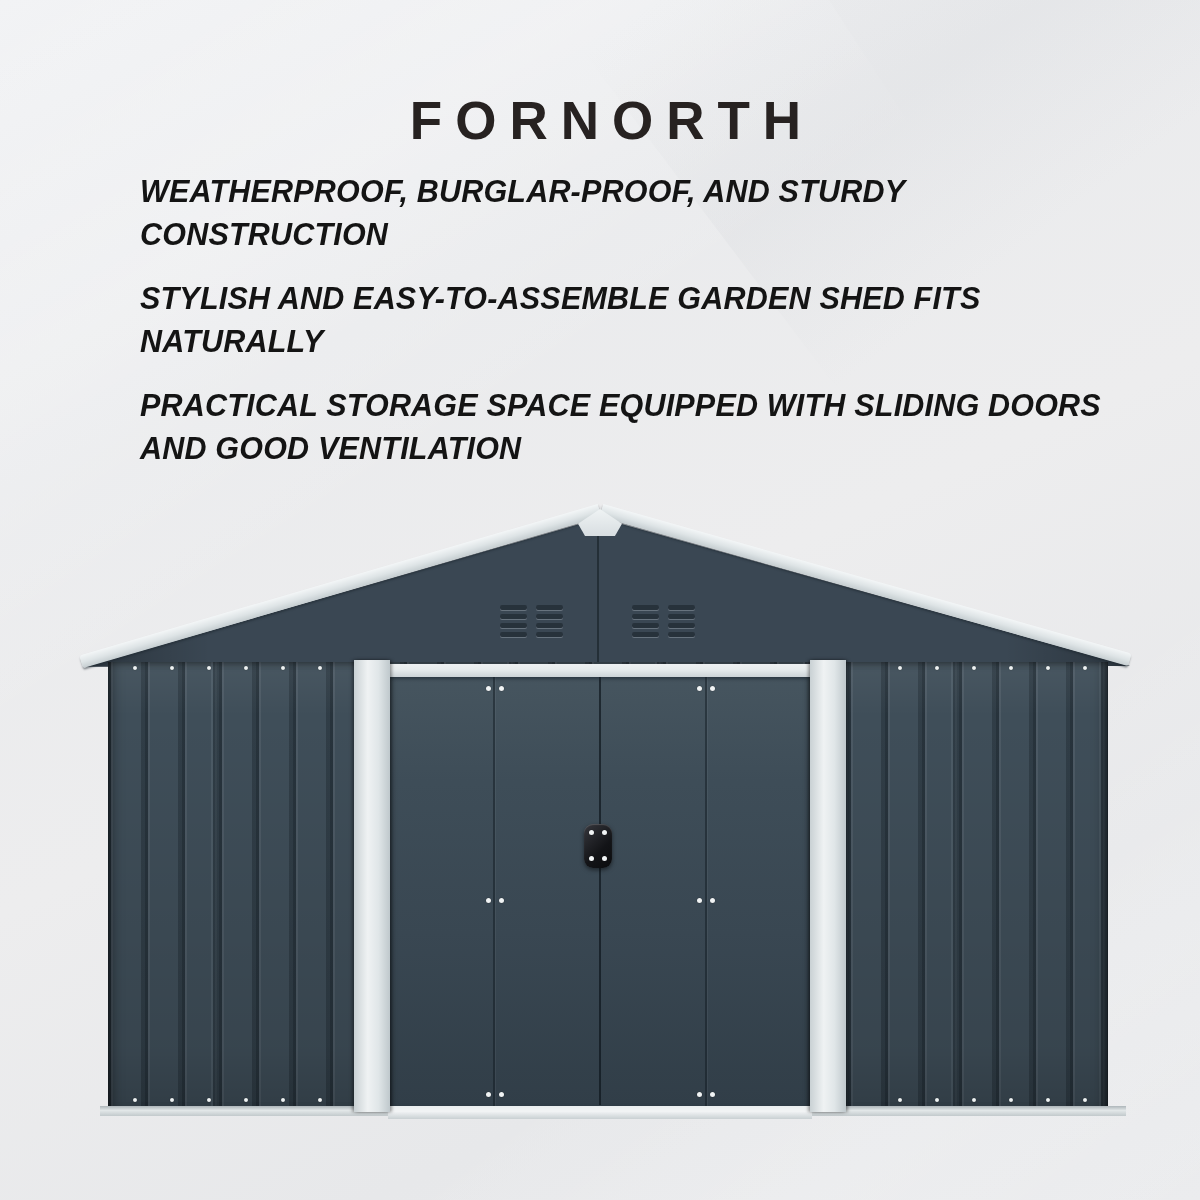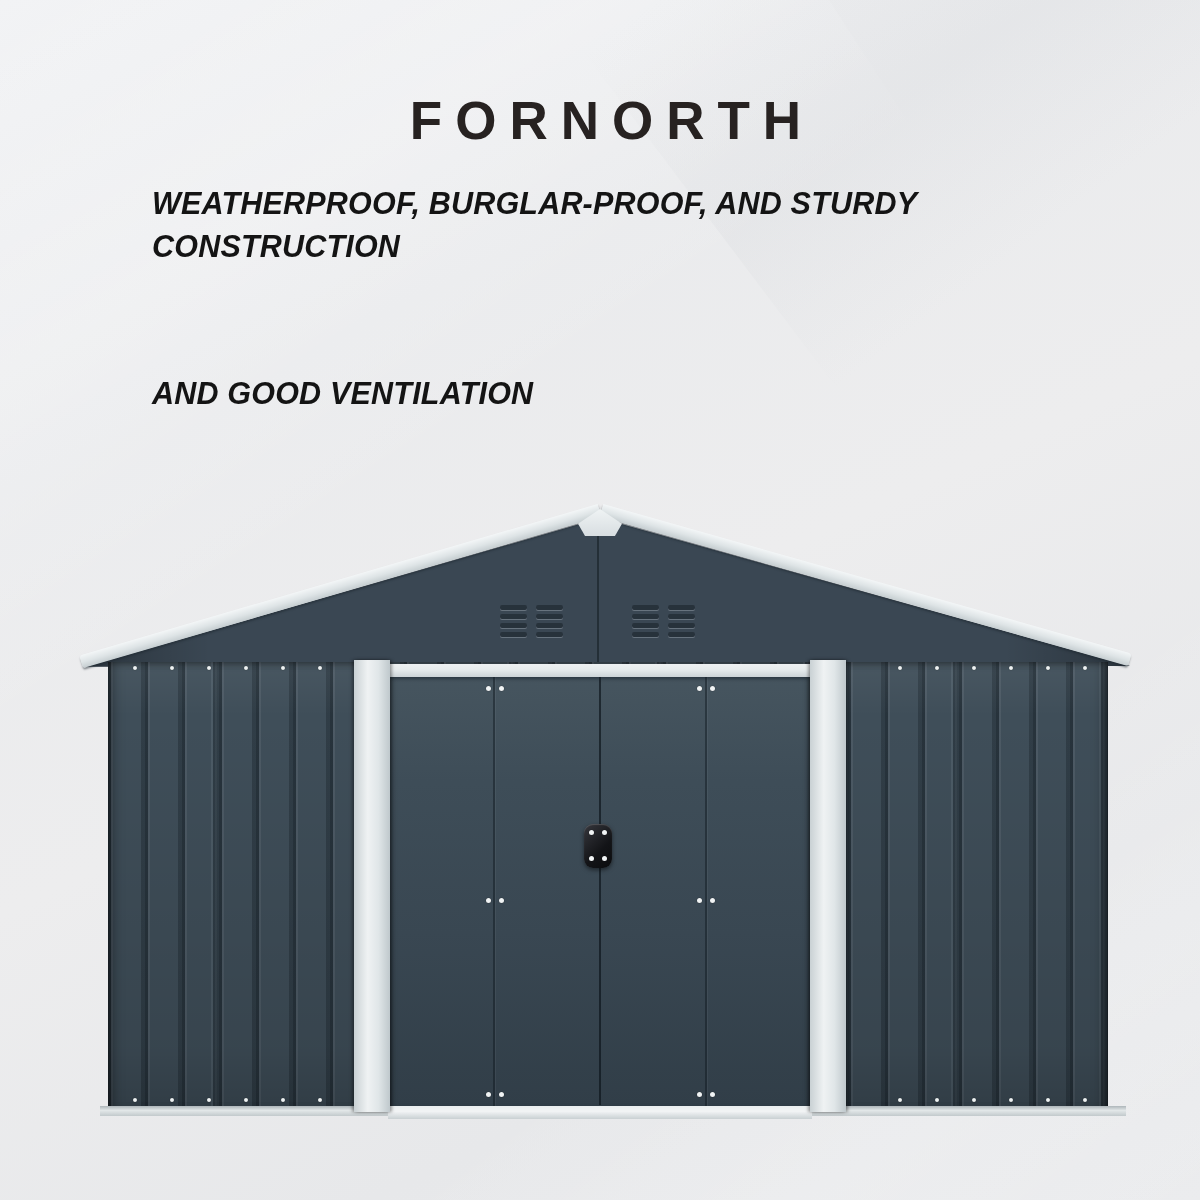--- a/index.html
+++ b/index.html
@@ -11,21 +11,21 @@
   .streak-1{left:-260px;top:-140px;width:1100px;height:640px;transform:rotate(-33deg);
     background:linear-gradient(180deg,rgba(255,255,255,0) 0%,rgba(255,255,255,.55) 52%,rgba(255,255,255,0) 100%);opacity:.4;}
   .streak-2{left:430px;top:730px;width:1300px;height:520px;transform:rotate(-37deg);
     background:linear-gradient(180deg,rgba(255,255,255,0) 0%,rgba(255,255,255,.5) 50%,rgba(255,255,255,0) 100%);opacity:.3;}
   .streak-3{left:620px;top:-260px;width:900px;height:420px;transform:rotate(-37deg);
     background:linear-gradient(180deg,rgba(210,213,216,0) 0%,rgba(205,208,212,.5) 55%,rgba(210,213,216,0) 100%);opacity:.35;}
 
   
   .brand{position:absolute;left:0;top:54px;width:1200px;text-align:center;
     font-size:53px;font-weight:800;letter-spacing:13px;color:#272221;margin-left:12px;}
-  .features{position:absolute;left:57px;top:166px;width:1085px;list-style:none;margin:16px;padding:0;}
+  .features{position:absolute;left:57px;top:166px;width:1085px;list-style:none;margin:4px;padding:0;}
   .feature{display:flex;align-items:flex-start;gap:29px;margin-bottom:21px;}
   .check-wrap{flex:none;width:50px;height:62px;position:relative;top:2px;}
   .check-shape{width:47px;height:58px;background:#1d1a19;transform:skewX(-9deg);
     clip-path:polygon(2% 58%,15% 47%,30% 70%,82% 0%,100% 7%,34% 100%);}
   .feature-text{font-size:30.5px;line-height:43px;font-weight:bold;font-style:italic;
     color:#141414;letter-spacing:.2px;}
 
   
   .shed{position:absolute;inset:0;}
   .shed div{position:absolute;}
@@ -88,25 +88,27 @@
   <ul class="features">
     <li class="feature">
       <span class="check-wrap"><span class="check-shape"></span></span>
       <div class="feature-text">
         <div>WEATHERPROOF, BURGLAR-PROOF, AND STURDY CONSTRUCTION</div>
       </div>
     </li>
     <li class="feature">
       <span class="check-wrap"><span class="check-shape"></span></span>
       <div class="feature-text">
+        <div>STYLISH AND EASY-TO-ASSEMBLE GARDEN SHED FITS NATURALLY</div>
       </div>
     </li>
     <li class="feature">
       <span class="check-wrap"><span class="check-shape"></span></span>
       <div class="feature-text">
+        <div>PRACTICAL STORAGE SPACE EQUIPPED WITH SLIDING DOORS</div>
         <div>AND GOOD VENTILATION</div>
       </div>
     </li>
   </ul>
 
   <div class="shed">
     <div class="gable"></div>
     <div class="gable-shade"></div>
     <div class="gable-seam"></div>
     <div class="vents" id="vents"></div>

